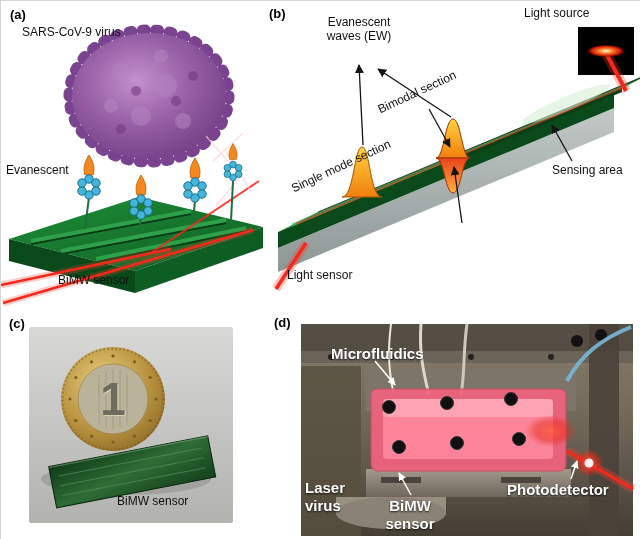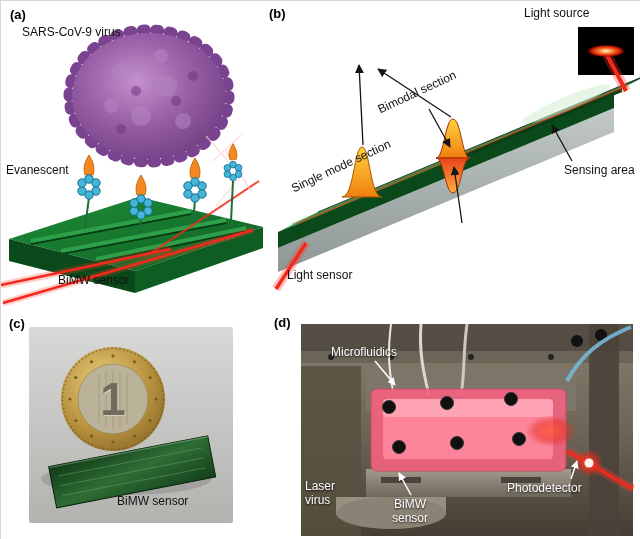--- a/index.html
+++ b/index.html
@@ -4,21 +4,21 @@
 <style>
   html,body{margin:0;padding:0;background:#ffffff;font-family:"Liberation Sans",sans-serif;}
   #figure{position:relative;width:640px;height:539px;background:#ffffff;border:1px solid #d6d6d6;overflow:hidden;}
   .panel{position:absolute;overflow:hidden;}
   .panel > svg{position:absolute;left:0;top:0;}
   .plabel{position:absolute;font-size:13px;font-weight:bold;color:#000;}
   .lbl{position:absolute;font-size:12px;color:#101010;line-height:1.18;}
   .ctr{text-align:center;}
   .nw{white-space:nowrap;}
   .rot{transform-origin:50% 50%;}
-  .wlbl{position:absolute;font-size:12px;color:#ffffff;line-height:1.2;text-shadow:0 1px 2px rgba(0,0,0,.85);}
+  .wlbl{position:absolute;font-size:15px;color:#ffffff;line-height:1.2;text-shadow:0 1px 2px rgba(0,0,0,.85);font-weight:bold;}
 </style>
 </head>
 <body>
 
 <div id="figure">
 
   <section class="panel" style="left:0;top:0;width:265px;height:310px">
     <svg width="265" height="310" viewBox="0 0 265 310">
       <defs>
         <radialGradient id="vg" cx="42%" cy="38%" r="72%">
@@ -154,24 +154,25 @@
         <line x1="185" y1="116" x2="112" y2="68" marker-end="url(#ab)"></line>
         <line x1="163" y1="108" x2="184" y2="146" marker-end="url(#ab)"></line>
         <line x1="196" y1="222" x2="188" y2="166" marker-end="url(#ab)"></line>
         <line x1="306" y1="160" x2="286" y2="124" marker-end="url(#ab)"></line>
       </g>
 
       <line x1="10" y1="288" x2="40" y2="242" stroke="#ff3b2a" stroke-width="9" opacity="0.3"></line>
       <line x1="10" y1="288" x2="40" y2="242" stroke-width="3.5" stroke="#f5281c"></line>
     </svg>
     <div class="plabel" style="left:3px;top:5px">(b)</div>
+    <div class="lbl ctr" style="left:50px;top:14px;width:86px">Evanescent waves (EW)</div>
     <div class="lbl nw" style="left:258px;top:5px">Light source</div>
     <div class="lbl ctr rot nw" style="left:12px;top:158px;width:126px;transform:rotate(-25deg)">Single mode section</div>
     <div class="lbl ctr rot nw" style="left:103px;top:84px;width:96px;transform:rotate(-25deg)">Bimodal section</div>
-    <div class="lbl nw" style="left:298px;top:162px">Sensing area</div>
+    <div class="lbl nw" style="left:286px;top:162px">Sensing area</div>
     <div class="lbl ctr" style="left:143px;top:221px;width:124px">
     </div>
     <div class="lbl nw" style="left:21px;top:267px">Light sensor</div>
   </section>
 
   <section class="panel" style="left:0;top:310px;width:265px;height:229px">
     <svg width="265" height="229" viewBox="0 0 265 229">
       <defs>
         <linearGradient id="bgC" x1="0" y1="0" x2="0" y2="1">
             <stop offset="0" stop-color="#d8d9d7"></stop>

